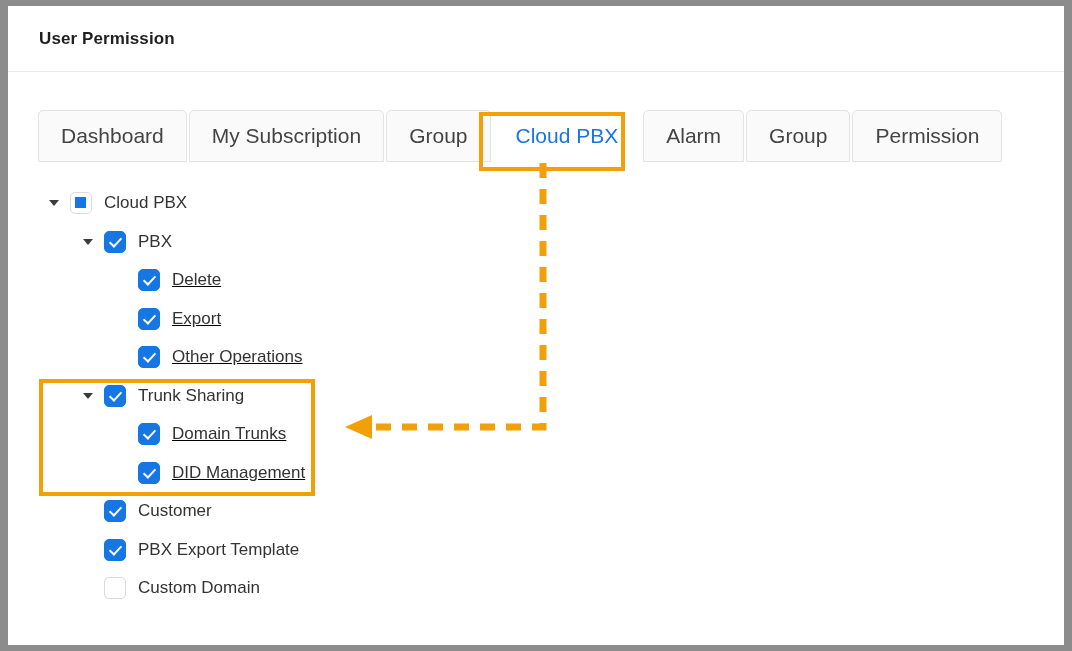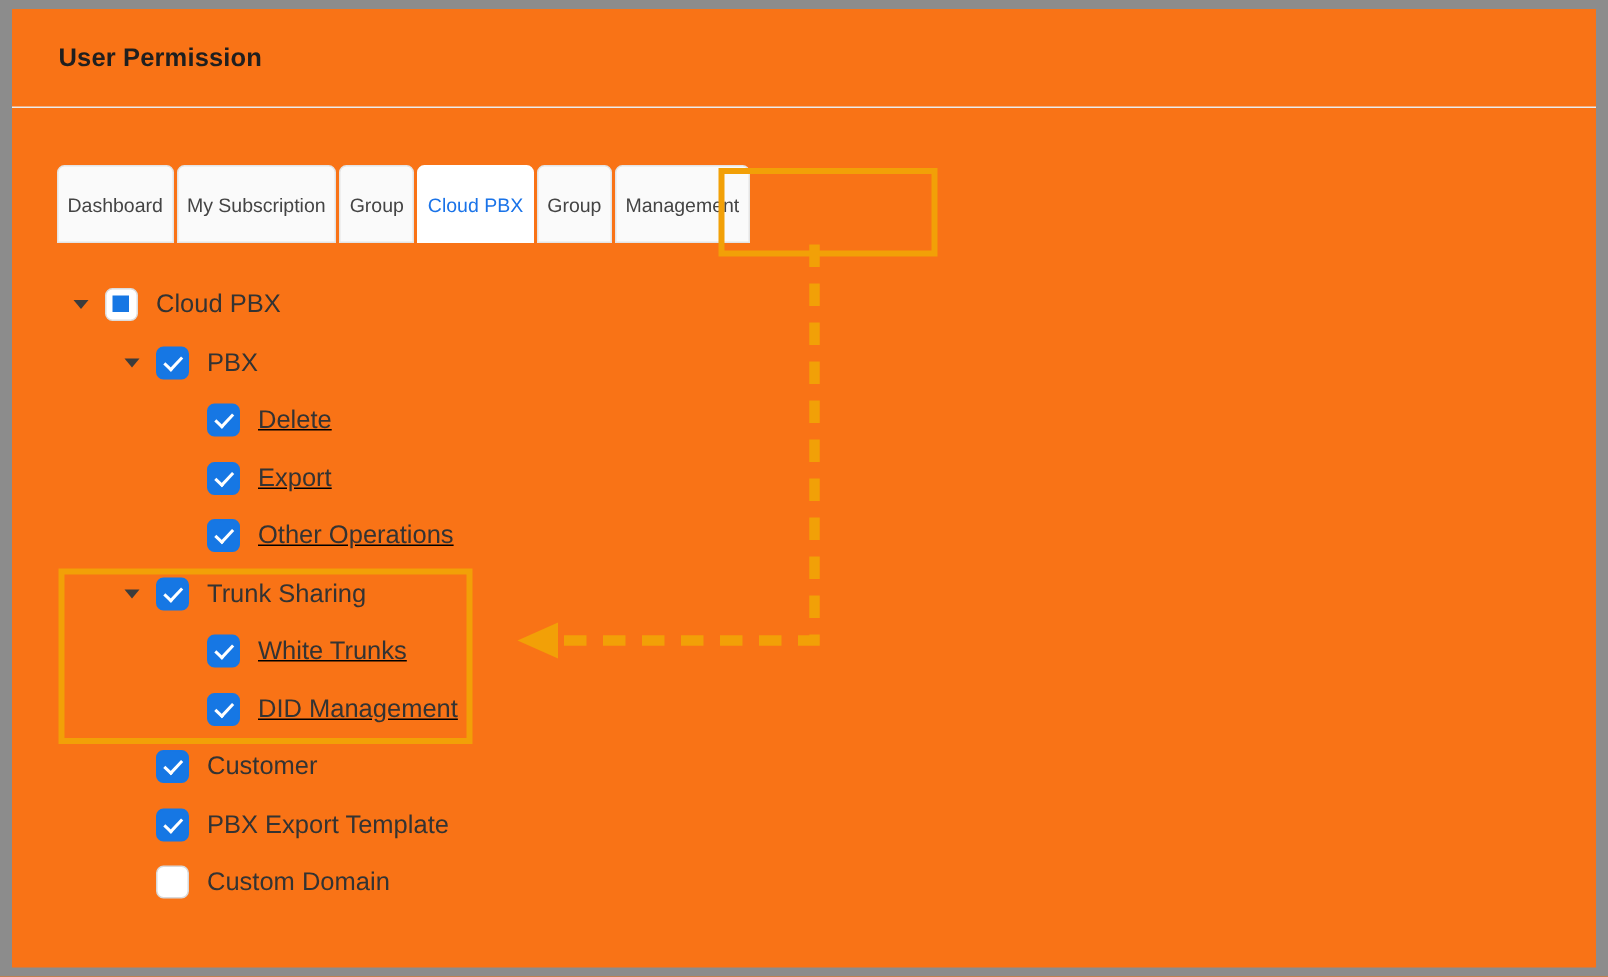--- a/index.html
+++ b/index.html
@@ -15,21 +15,21 @@
     overflow: hidden;
   }
 
   
   #app-window {
     position: absolute;
     left: 8px;
     top: 6px;
     width: 1056px;
     height: 639px;
-    background: #f97316;
+    background: #ffffff;
     box-sizing: border-box;
     overflow: hidden;
   }
 
   
   #panel-header {
     height: 66px;
     box-sizing: border-box;
     border-bottom: 1px solid #ececec;
     display: flex;
@@ -56,22 +56,22 @@
     position: relative;
     height: 52px;
     box-sizing: border-box;
     background: #fafafa;
     border: 1px solid #e4e4e4;
     border-radius: 5px 5px 0 0;
     margin-right: 2px;
     display: flex;
     align-items: center;
     justify-content: center;
-    padding: 0 6px;
-    font-size: 13px;
+    padding: 0 22px;
+    font-size: 21px;
     color: #444444;
     white-space: nowrap;
     cursor: pointer;
   }
   .tab.active {
     background: #ffffff;
     color: #1a73e8;
     border-color: #ffffff;
     z-index: 3;
   }
@@ -204,22 +204,23 @@
   <div id="panel-header">
     <div id="page-title">User Permission</div>
   </div>
 
   <div id="tab-bar">
 
     <div class="tab">Dashboard</div>
       <div class="tab">My Subscription</div>
       <div class="tab">Group</div>
       <div class="tab active">Cloud PBX</div>
+      <div class="tab">Alarm</div>
       <div class="tab">Group</div>
-      <div class="tab">Management</div>
+      <div class="tab">Permission</div>
       <div id="tab-highlight-box"></div>
   </div>
 
   <div id="permission-tree">
 
     <div class="tree-row lvl-0">
         <span class="caret">
           <i></i>
         </span>
         <span class="cb indeterminate"></span>
@@ -258,21 +259,21 @@
           <i></i>
         </span>
         <span class="cb checked"></span>
         <span class="tree-label">Trunk Sharing</span>
       </div>
       <div class="tree-row lvl-2">
         <span class="caret hidden">
           <i></i>
         </span>
         <span class="cb checked"></span>
-        <span class="tree-label">White Trunks</span>
+        <span class="tree-label">Domain Trunks</span>
       </div>
       <div class="tree-row lvl-2">
         <span class="caret hidden">
           <i></i>
         </span>
         <span class="cb checked"></span>
         <span class="tree-label">DID Management</span>
       </div>
       <div class="tree-row lvl-1">
         <span class="caret hidden">

